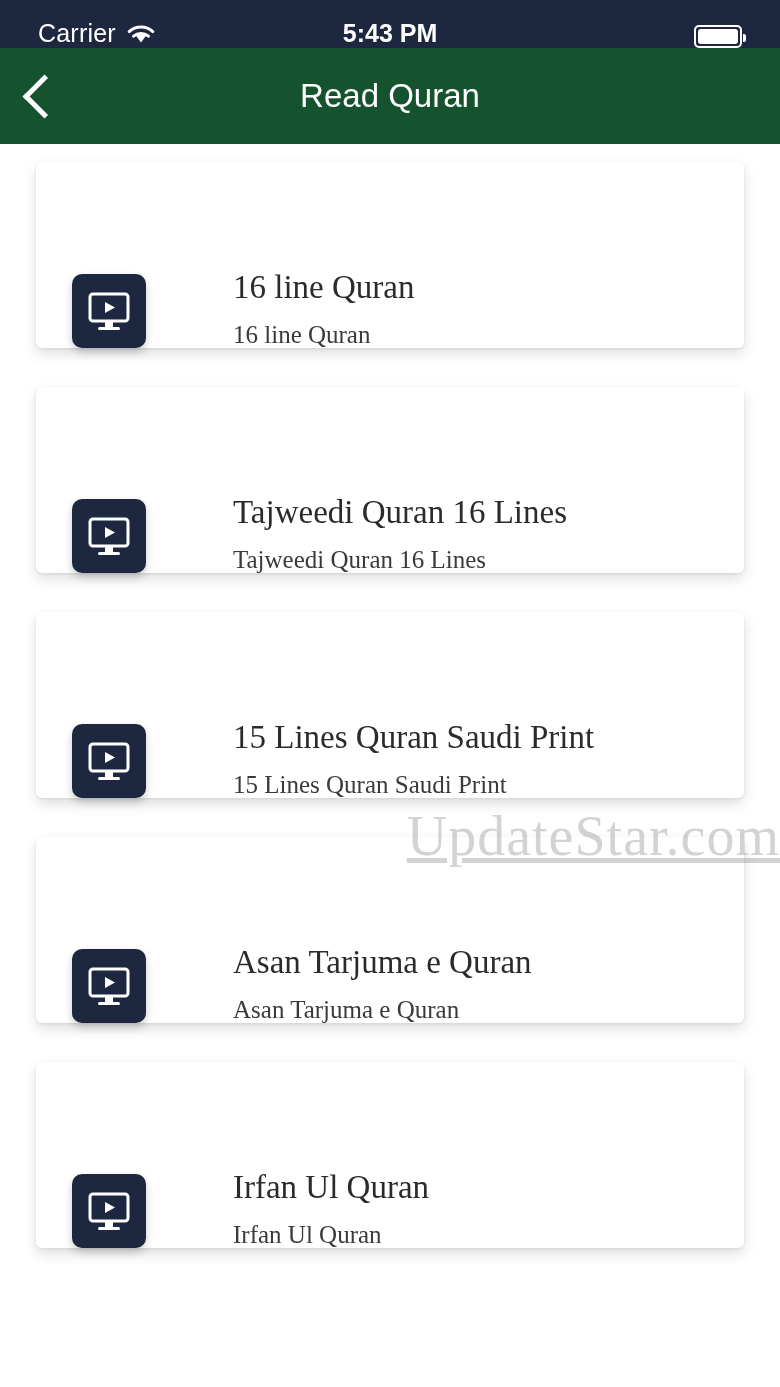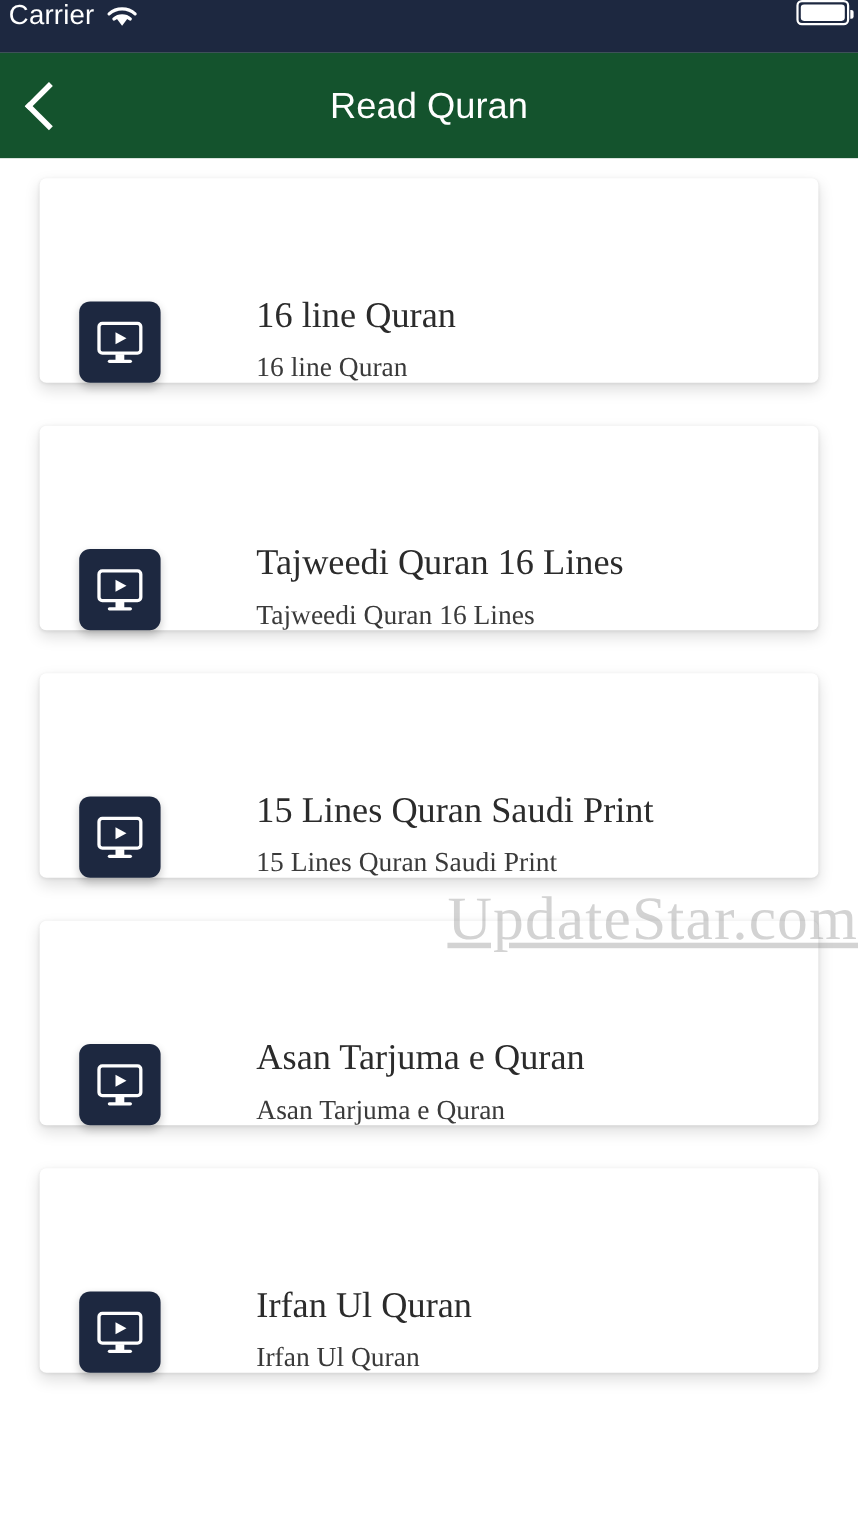--- a/index.html
+++ b/index.html
@@ -14,22 +14,22 @@
     overflow: hidden;
     position: relative;
   }
 
   
   .status-bar {
     height: 48px;
     background: #1d2840;
     color: #ffffff;
     display: flex;
-    align-items: flex-start;
-    padding: 0 8px;
+    align-items: flex-end;
+    padding: 0 38px;
     box-sizing: border-box;
     position: relative;
     gap: 21px;
   }
   .status-left {
     display: flex;
     align-items: center;
     gap: 10px;
   }
   .carrier-label {
@@ -198,20 +198,21 @@
   <div class="status-left">
     <span class="carrier-label">Carrier</span>
     <span class="wifi-icon">
       <svg width="30" height="22" viewBox="0 0 30 22">
         <path d="M15 19.5 L20 12.8 A8.4 8.4 0 0 0 10 12.8 Z" fill="#ffffff"></path>
         <path d="M3.2 8.6 A17.5 17.5 0 0 1 26.8 8.6" stroke="#ffffff" stroke-width="3" fill="none" stroke-linecap="round"></path>
         <path d="M7.6 13.2 A11.4 11.4 0 0 1 22.4 13.2" stroke="#ffffff" stroke-width="3" fill="none" stroke-linecap="round"></path>
       </svg>
     </span>
   </div>
+  <div class="status-time">5:43 PM</div>
   <div class="status-right">
     <div class="battery">
       <div class="battery-fill"></div>
     </div>
   </div>
 </div>
 
 <div class="nav-bar">
   <div class="back-button">
     <span class="back-chevron"></span>

